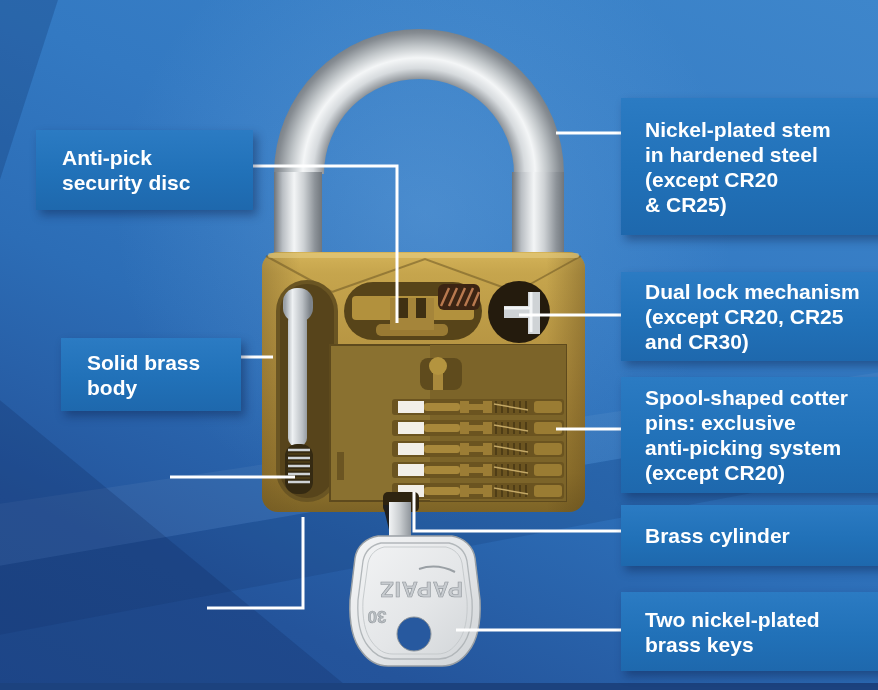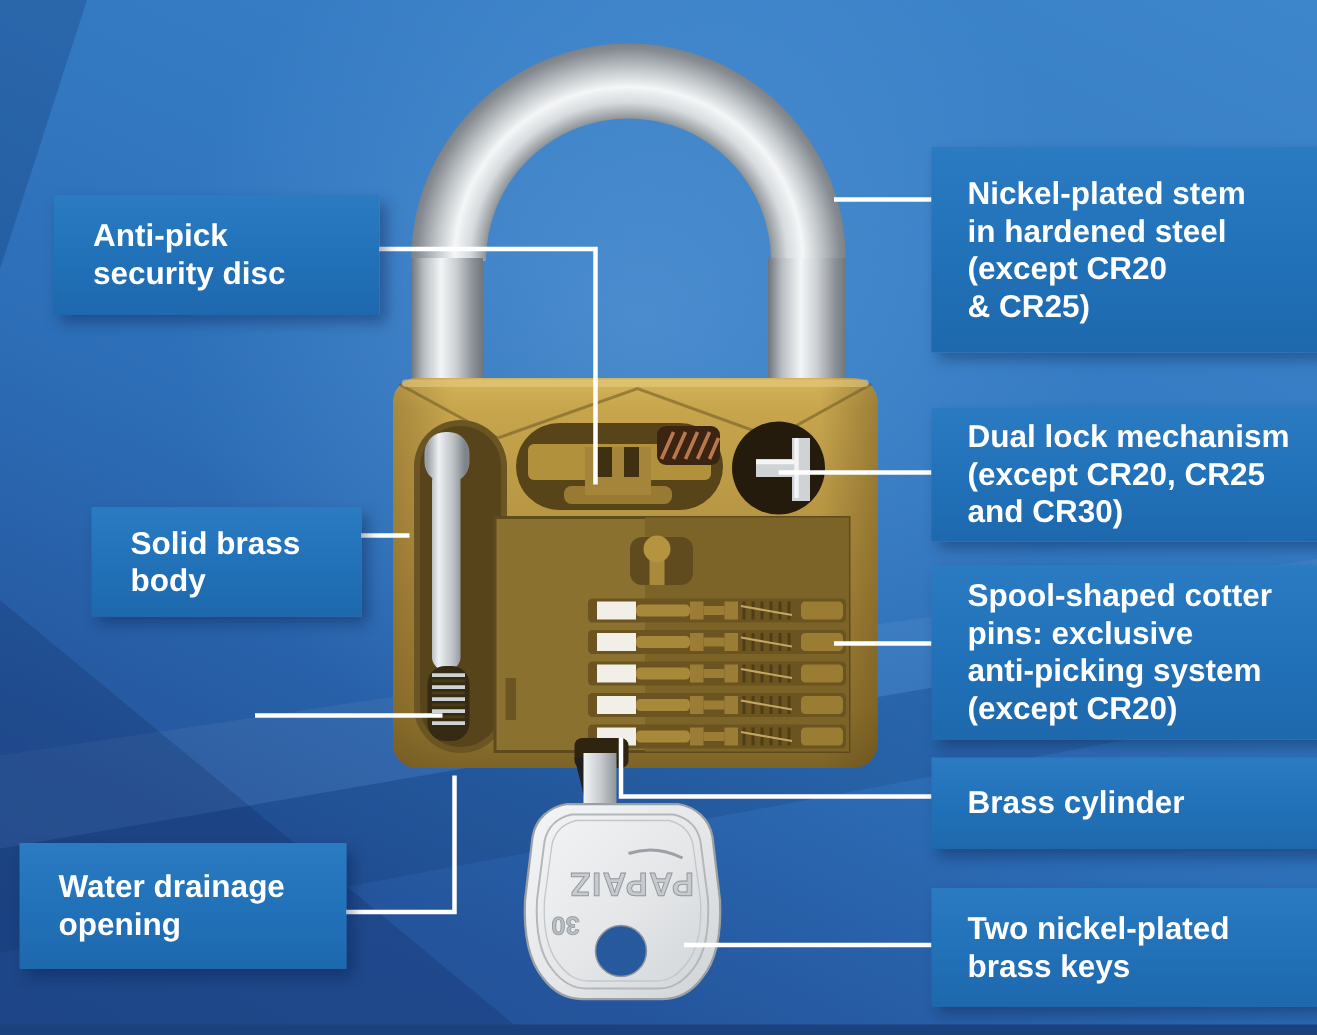--- a/index.html
+++ b/index.html
@@ -260,22 +260,20 @@
       <polyline points="414,492 414,531 621,531"></polyline>
       <polyline points="207,608 303,608 303,517"></polyline>
       <polyline points="456,630 621,630"></polyline>
     </g>
   </svg>
 
   <div class="callout left-side c-anti-pick">Anti-pick
 security disc</div>
   <div class="callout left-side c-solid-brass">Solid brass
 body</div>
-  <div class="callout left-side c-water">Water drainage
-opening</div>
   <div class="callout right-side c-nickel">Nickel-plated stem
 in hardened steel
 (except CR20
 &amp; CR25)</div>
   <div class="callout right-side c-dual">Dual lock mechanism
 (except CR20, CR25
 and CR30)</div>
   <div class="callout right-side c-spool">Spool-shaped cotter
 pins: exclusive
 anti-picking system

